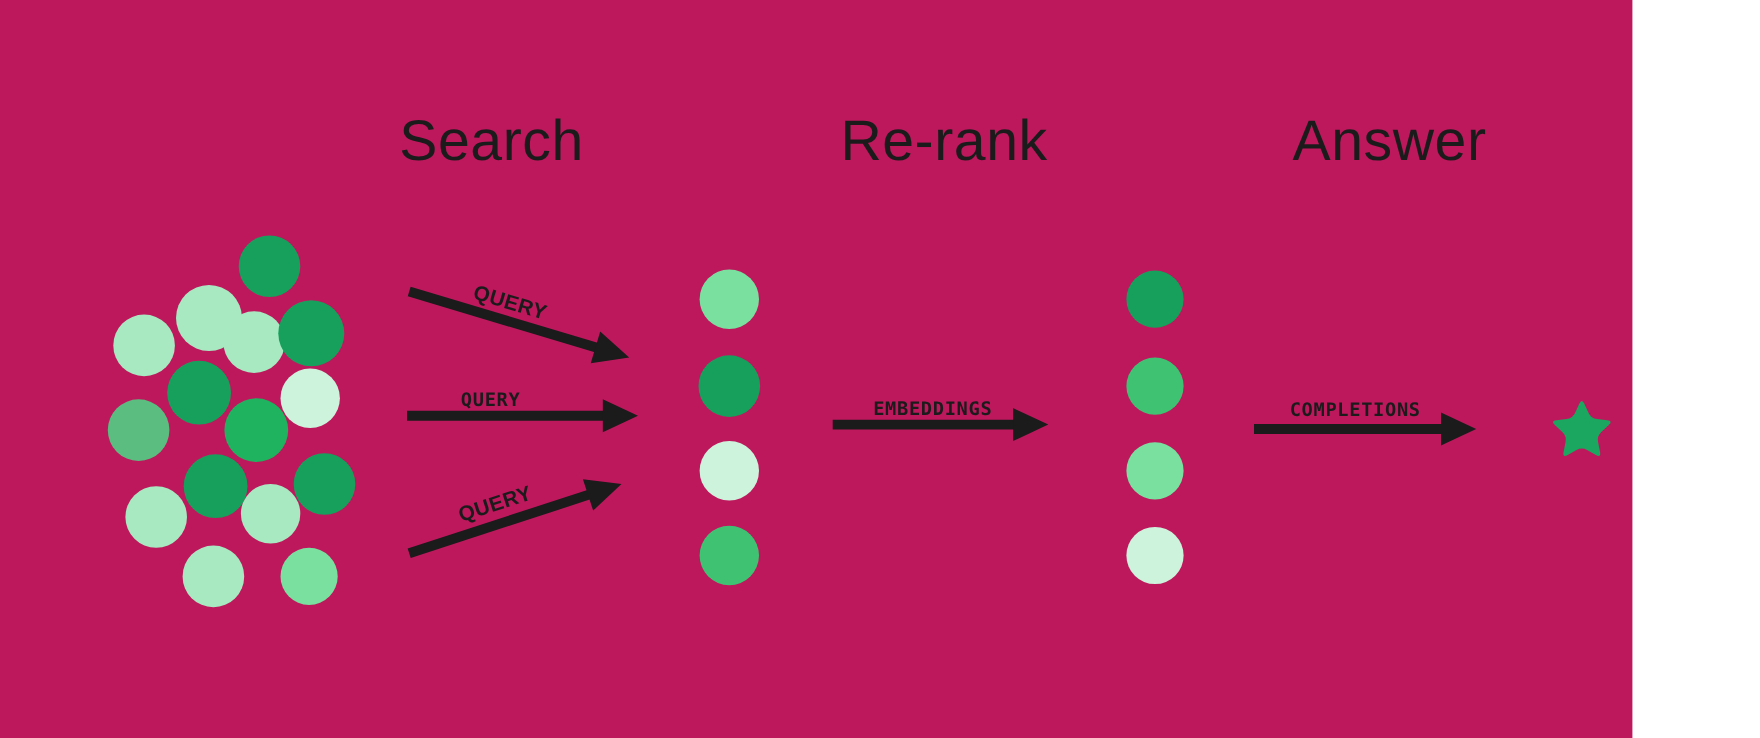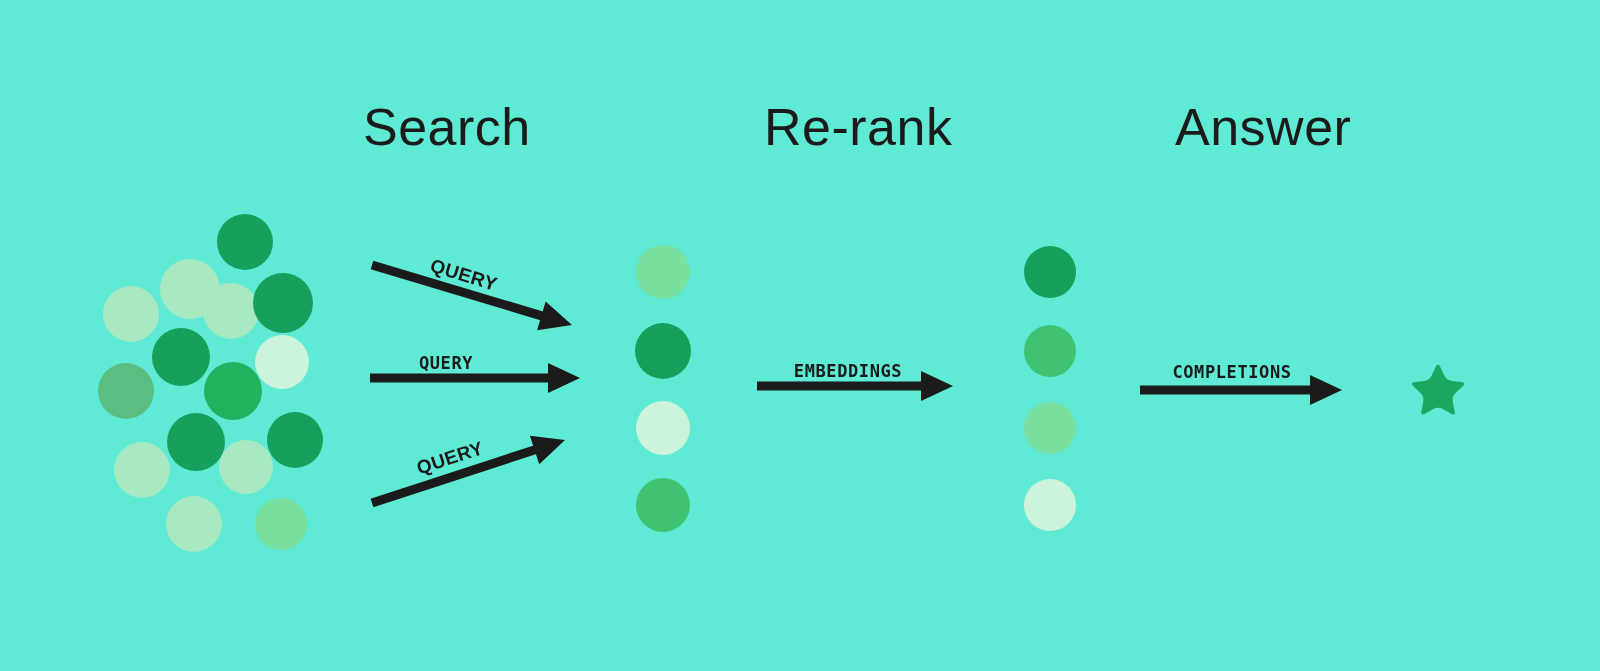--- a/index.html
+++ b/index.html
@@ -8,23 +8,23 @@
     background: #ffffff;
   }
   body {
     width: 1600px;
     height: 671px;
     overflow: hidden;
     font-family: "DejaVu Sans", sans-serif;
   }
   #diagram-root {
     position: relative;
-    width: 1600px;
+    width: 1484px;
     height: 671px;
-    background: #5eead4;
+    background: #be185d;
   }
   svg.canvas {
     display: block;
     width: 1600px;
     height: 671px;
   }
   .stage-heading {
     font-family: "Liberation Sans", sans-serif;
     font-size: 52px;
     font-weight: 400;

